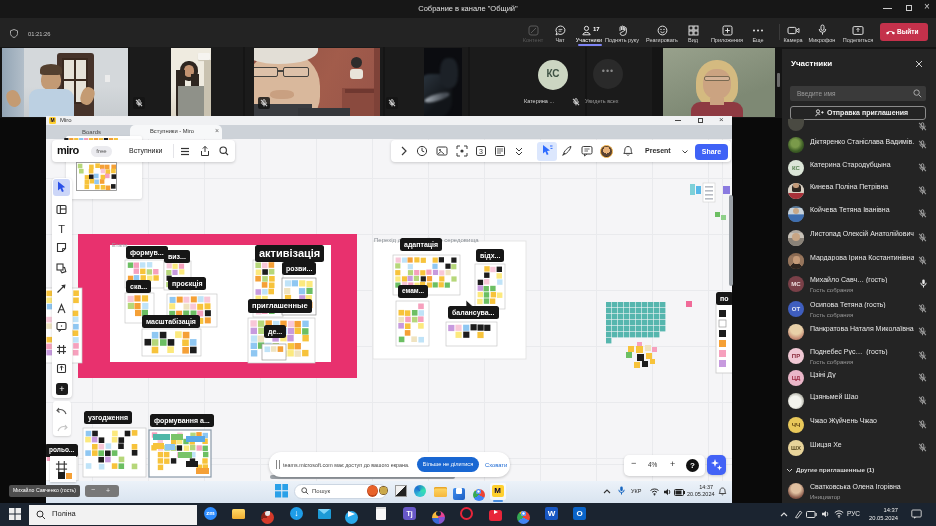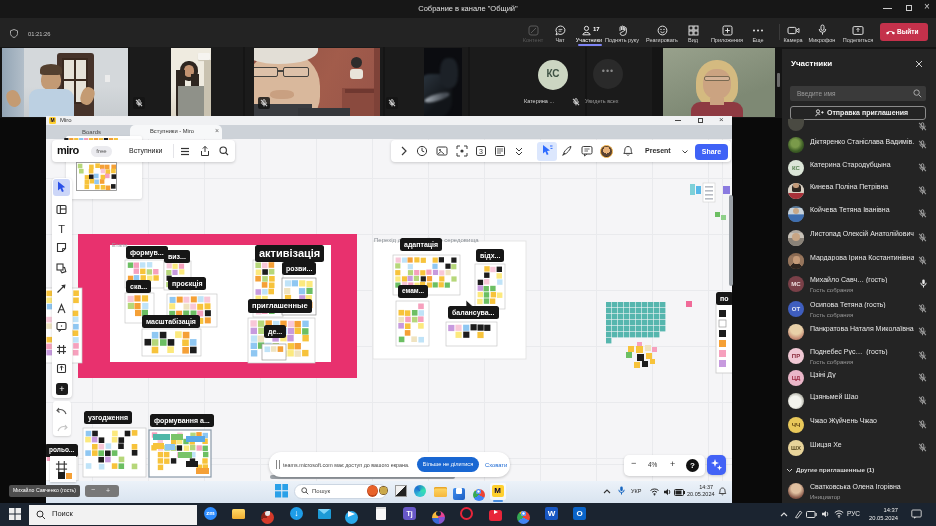--- a/index.html
+++ b/index.html
@@ -1154,21 +1154,21 @@
 <rect x="0" y="0" width="5.5" height="5.5" fill="#eee"></rect>
       <rect x="6.5" y="0" width="5.5" height="5.5" fill="#eee"></rect>
 <rect x="0" y="6.5" width="5.5" height="5.5" fill="#eee"></rect>
       <rect x="6.5" y="6.5" width="5.5" height="5.5" fill="#eee"></rect>
     </svg>
 <div style="position:absolute;left:29px;top:504.5px;width:168px;height:20px;background:#f2f2f2;z-index:21;"></div>
 <svg style="position:absolute;left:36px;top:510px;z-index:22" width="10" height="10" viewBox="0 0 10 10">
       <circle cx="4" cy="4" r="3" fill="none" stroke="#333" stroke-width="1"></circle>
       <line x1="6.2" y1="6.2" x2="9" y2="9" stroke="#333" stroke-width="1"></line>
     </svg>
-<div style="position:absolute;left:52px;top:509px;font-size:7.5px;color:#222;z-index:22;">Поиск</div>
+<div style="position:absolute;left:52px;top:509px;font-size:7.5px;color:#222;z-index:22;">Поліна</div>
 <div class="abs" style="left:204px;top:507px;width:14px;height:14px;z-index:21;">
       <div style="width:13px;height:13px;border-radius:50%;background:#2d8cff;color:#fff;font-size:6px;font-weight:bold;text-align:center;line-height:13px;">zm</div>
     </div>
 <div class="abs" style="left:232px;top:507px;width:14px;height:14px;z-index:21;">
       <div style="width:13px;height:10px;margin-top:1.5px;background:linear-gradient(180deg,#ffd968,#f0ad30);border-radius:1.5px;"></div>
     </div>
 <div class="abs" style="left:261px;top:507px;width:14px;height:14px;z-index:21;">
       <div style="width:13px;height:13px;border-radius:50%;background:conic-gradient(from 40deg,#d43a2a 0 60%,#8a2318 60% 80%,#d43a2a 80%);">
         <div style="width:5px;height:5px;margin:4px;background:#e8e8e8;border-radius:50% 0 50% 50%;"></div>
       </div>

